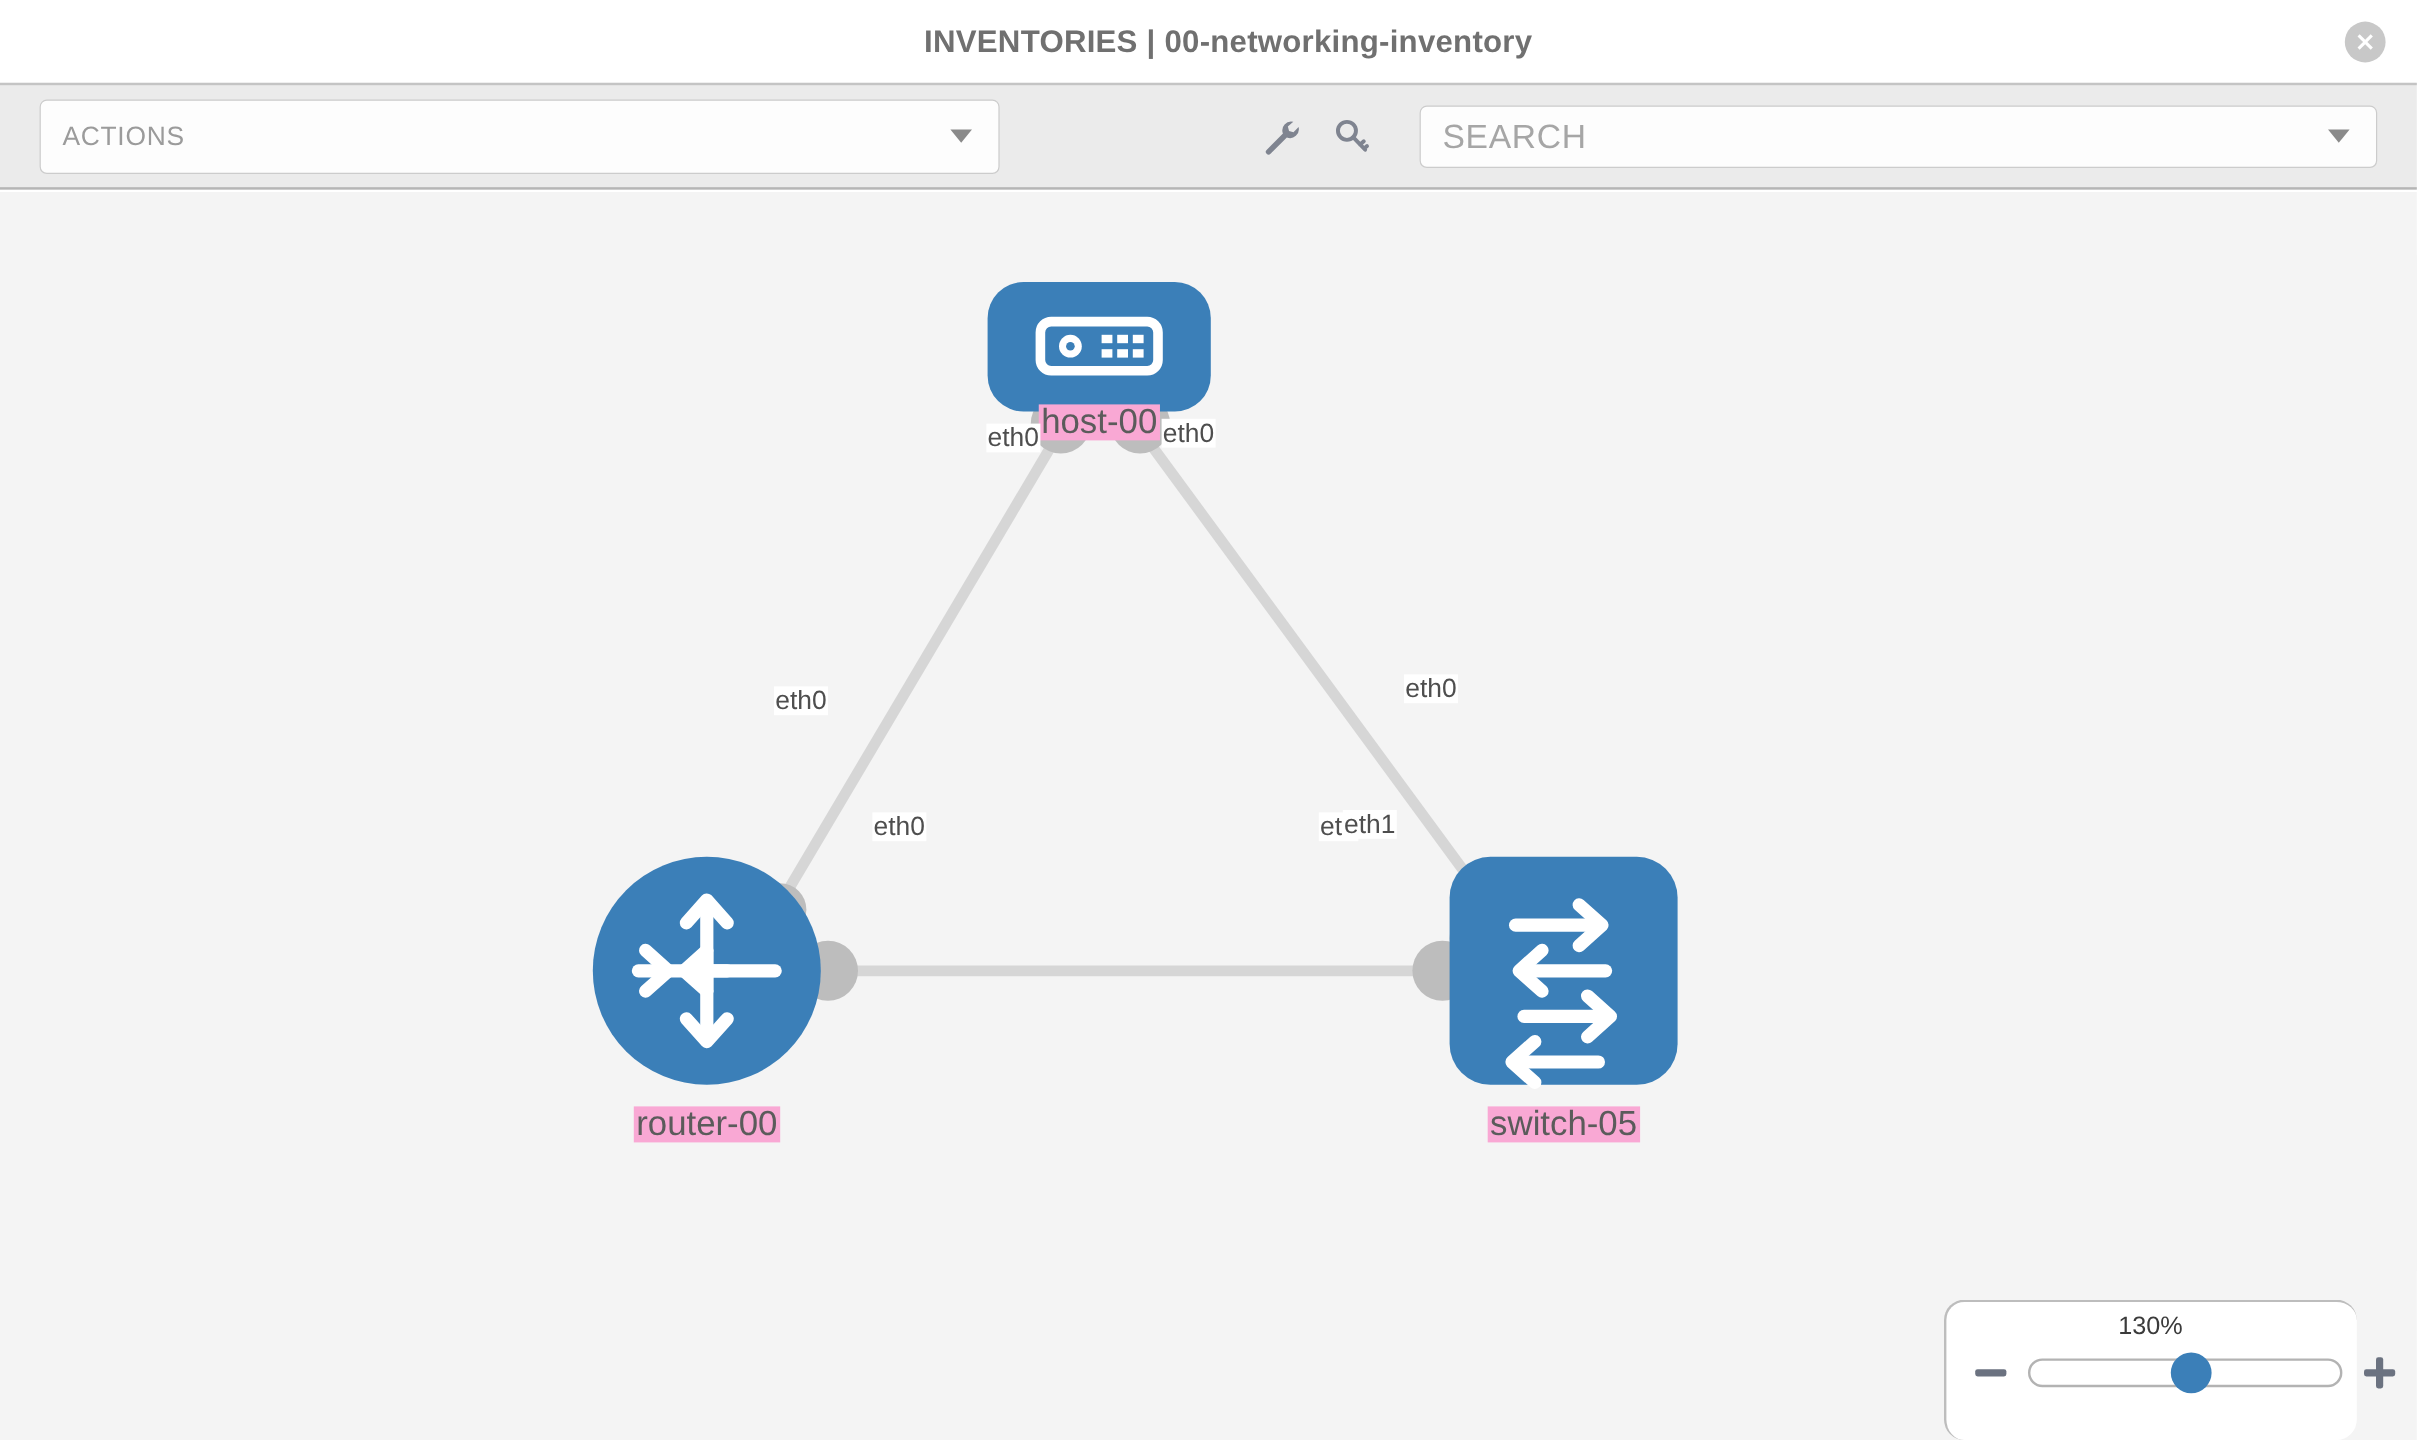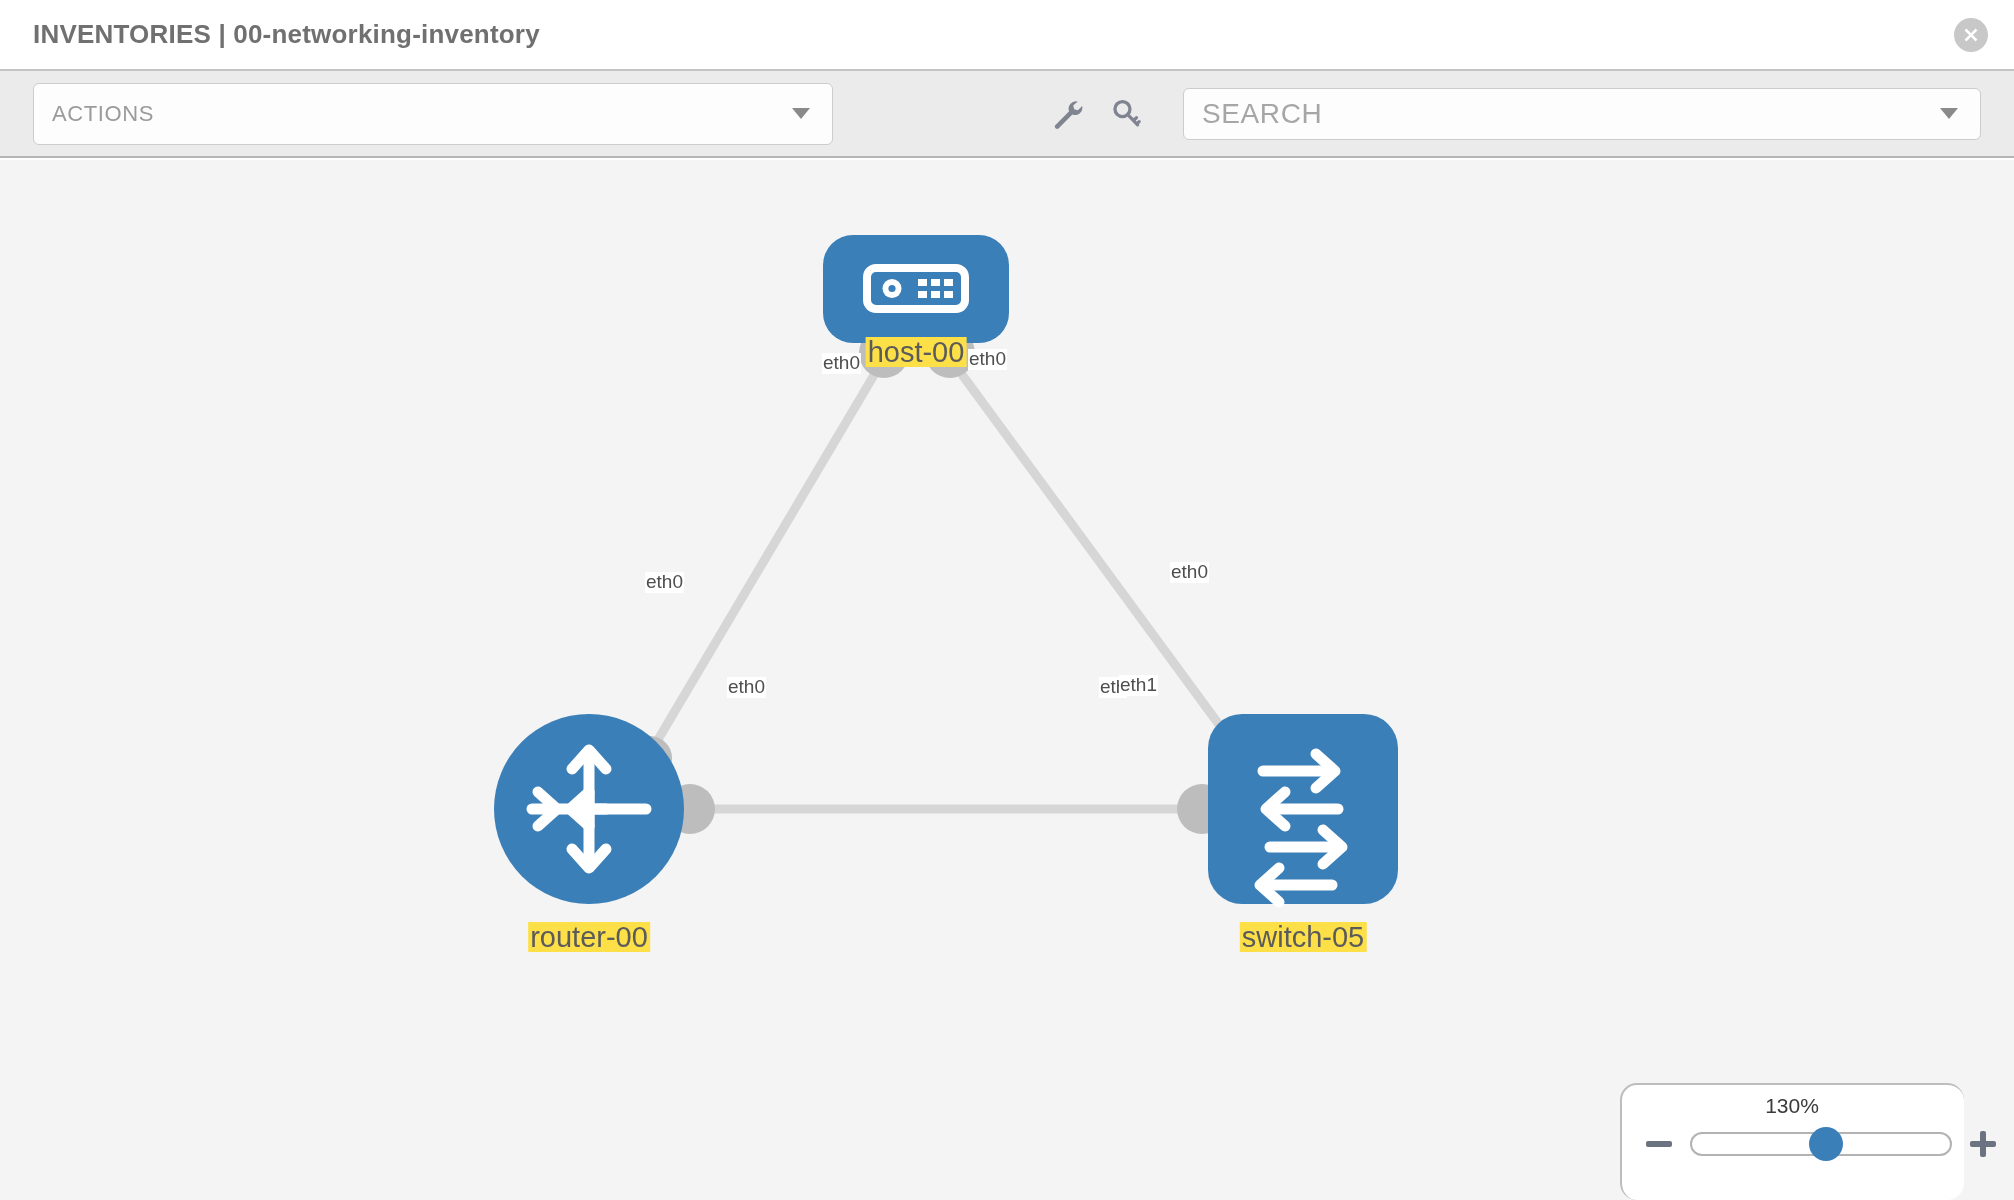--- a/index.html
+++ b/index.html
@@ -13,20 +13,21 @@
 
   
   .header {
     position: absolute;
     left: 0; top: 0;
     width: 2014px;
     height: 69px;
     background: #ffffff;
     display: flex;
     align-items: center;
+    justify-content: center;
   }
   .page-title {
     margin-left: 33px;
     font-size: 26px;
     font-weight: bold;
     color: #707070;
     letter-spacing: 0.2px;
     white-space: nowrap;
   }
   .close-btn {
@@ -129,29 +130,29 @@
     left: 0; top: 0;
     width: 2014px;
     height: 1040px;
   }
 
   
   .node-label {
     position: absolute;
     font-size: 29px;
     color: #5b5b5b;
-    background: #fde047;
+    background: #f9a8d4;
     white-space: nowrap;
     transform: translateX(-50%);
     line-height: 1.05;
     padding: 0 2px;
   }
   .iface-label {
     position: absolute;
-    font-size: 19px;
+    font-size: 22px;
     color: #4e4e4e;
     background: #ffffff;
     white-space: nowrap;
     line-height: 1.1;
     padding: 0 1px;
   }
 
   
   .zoom-panel {
     position: absolute;

